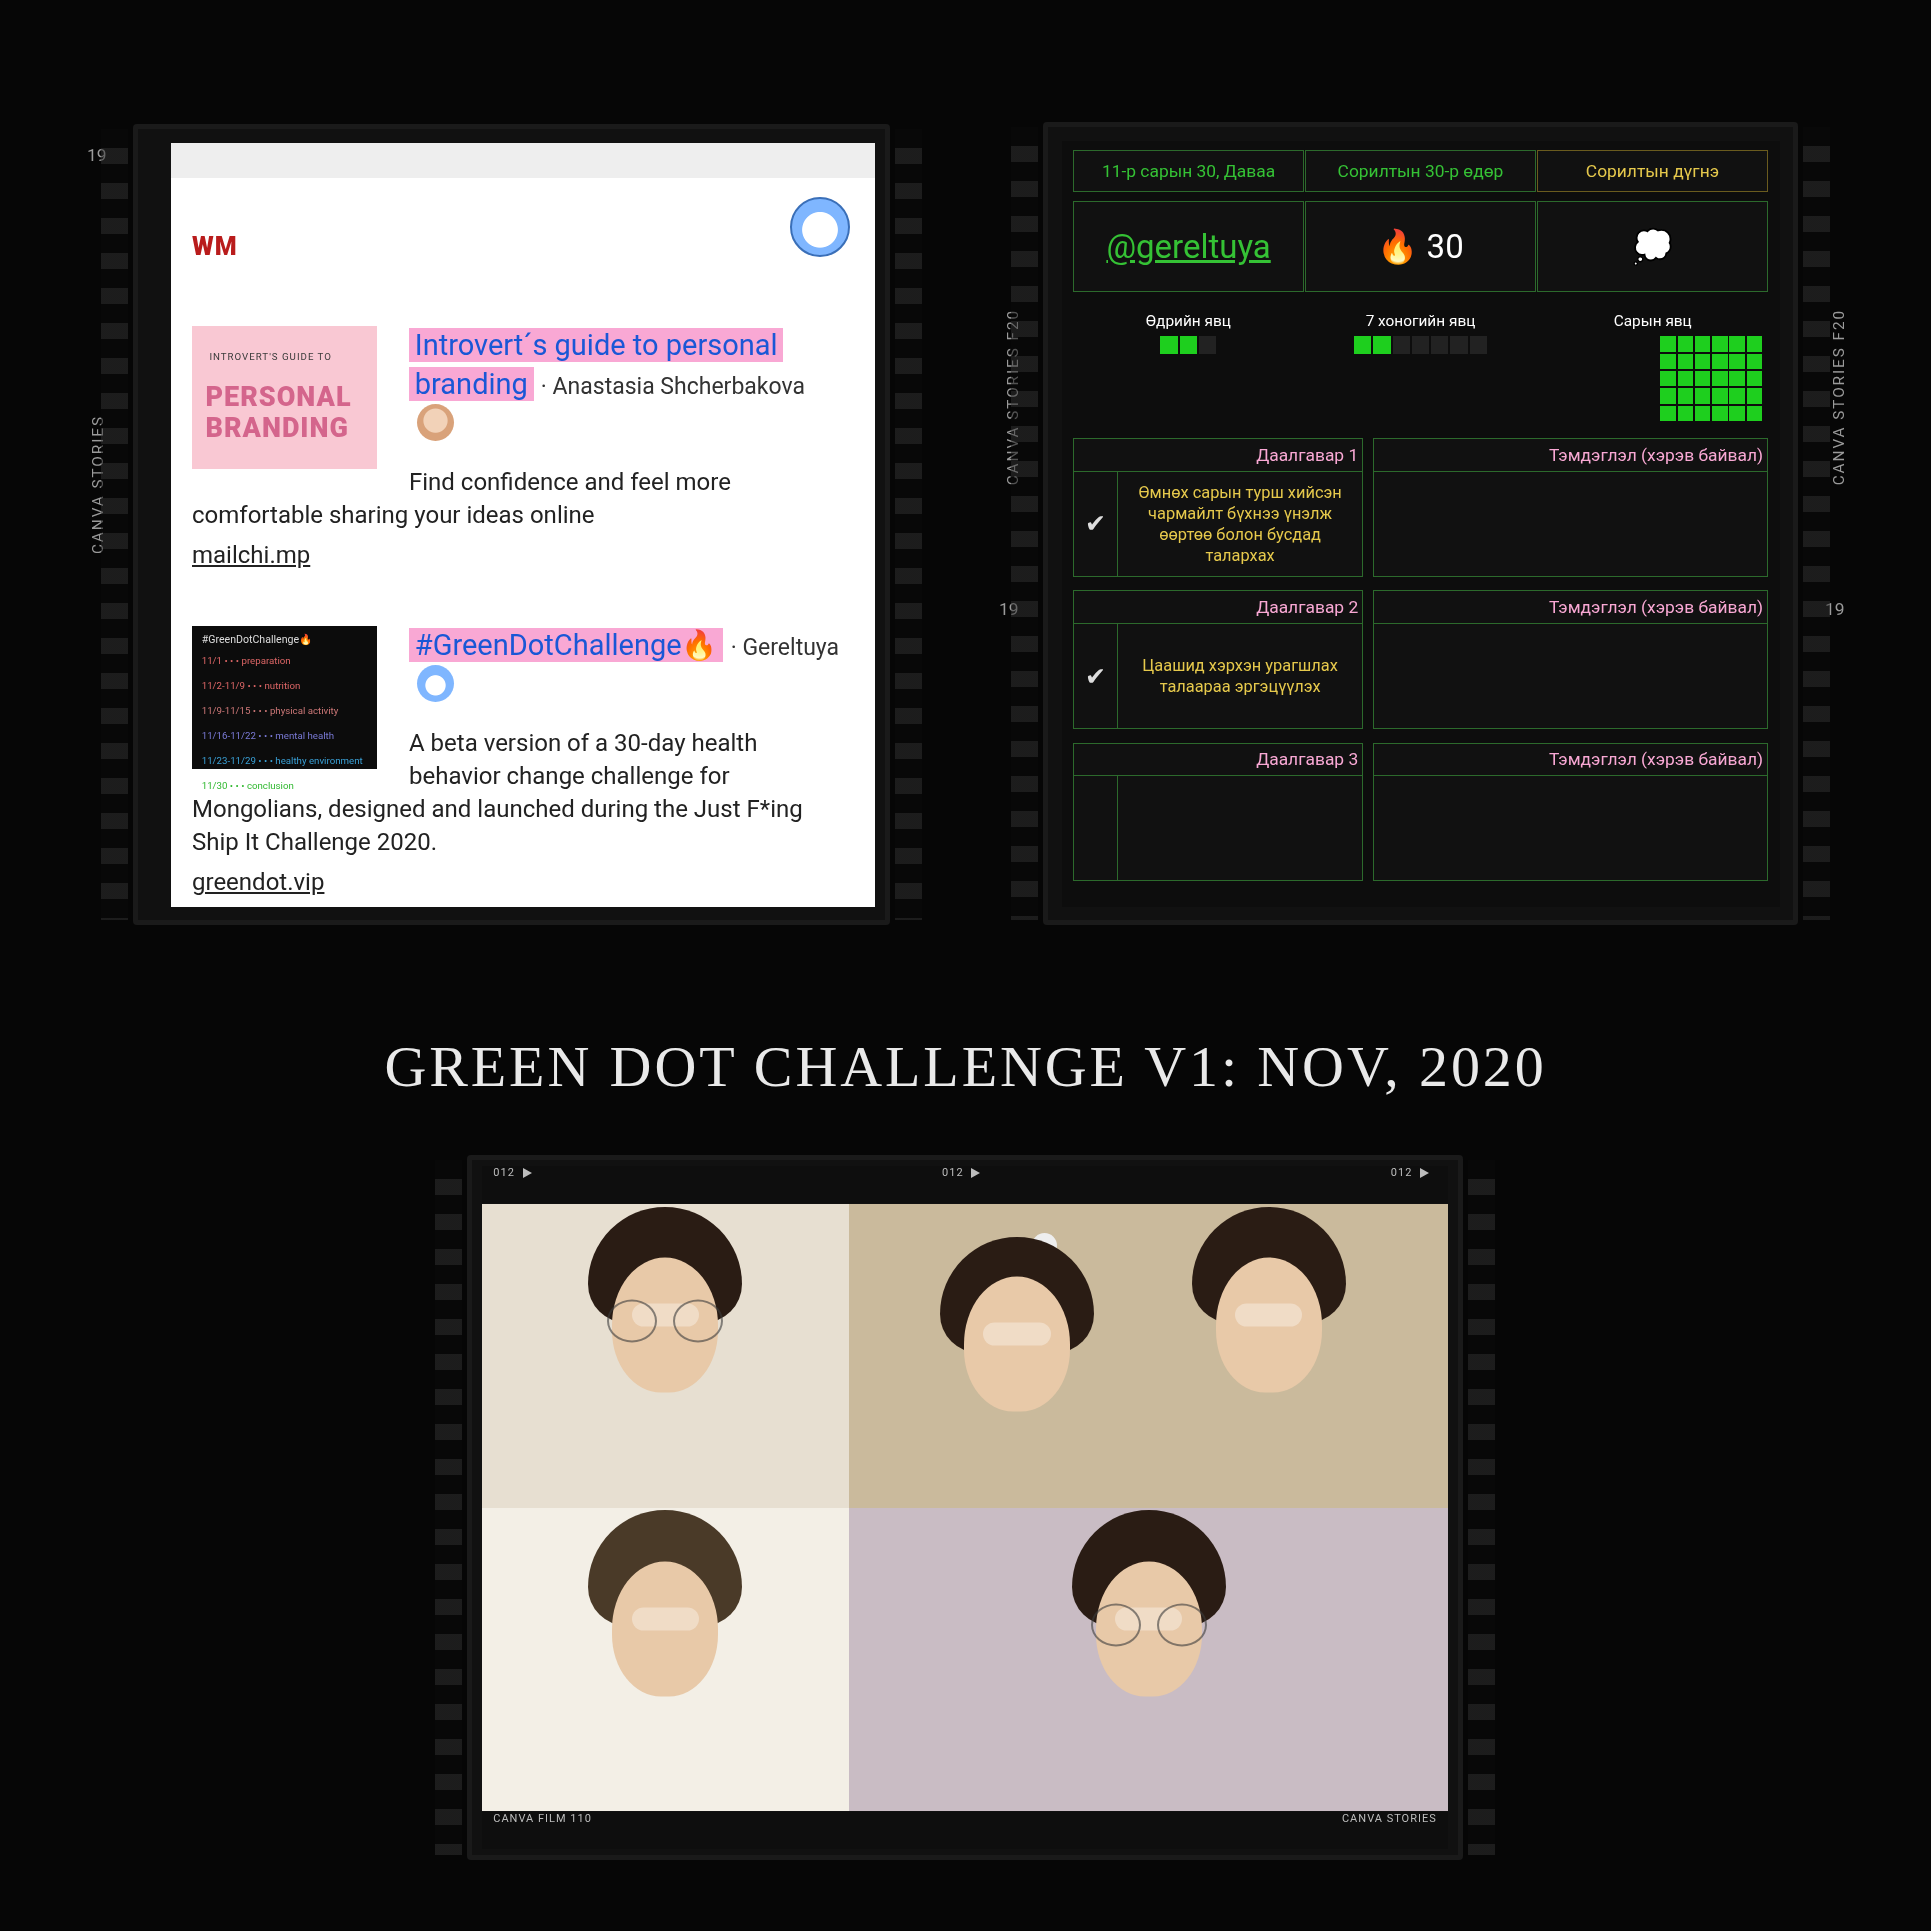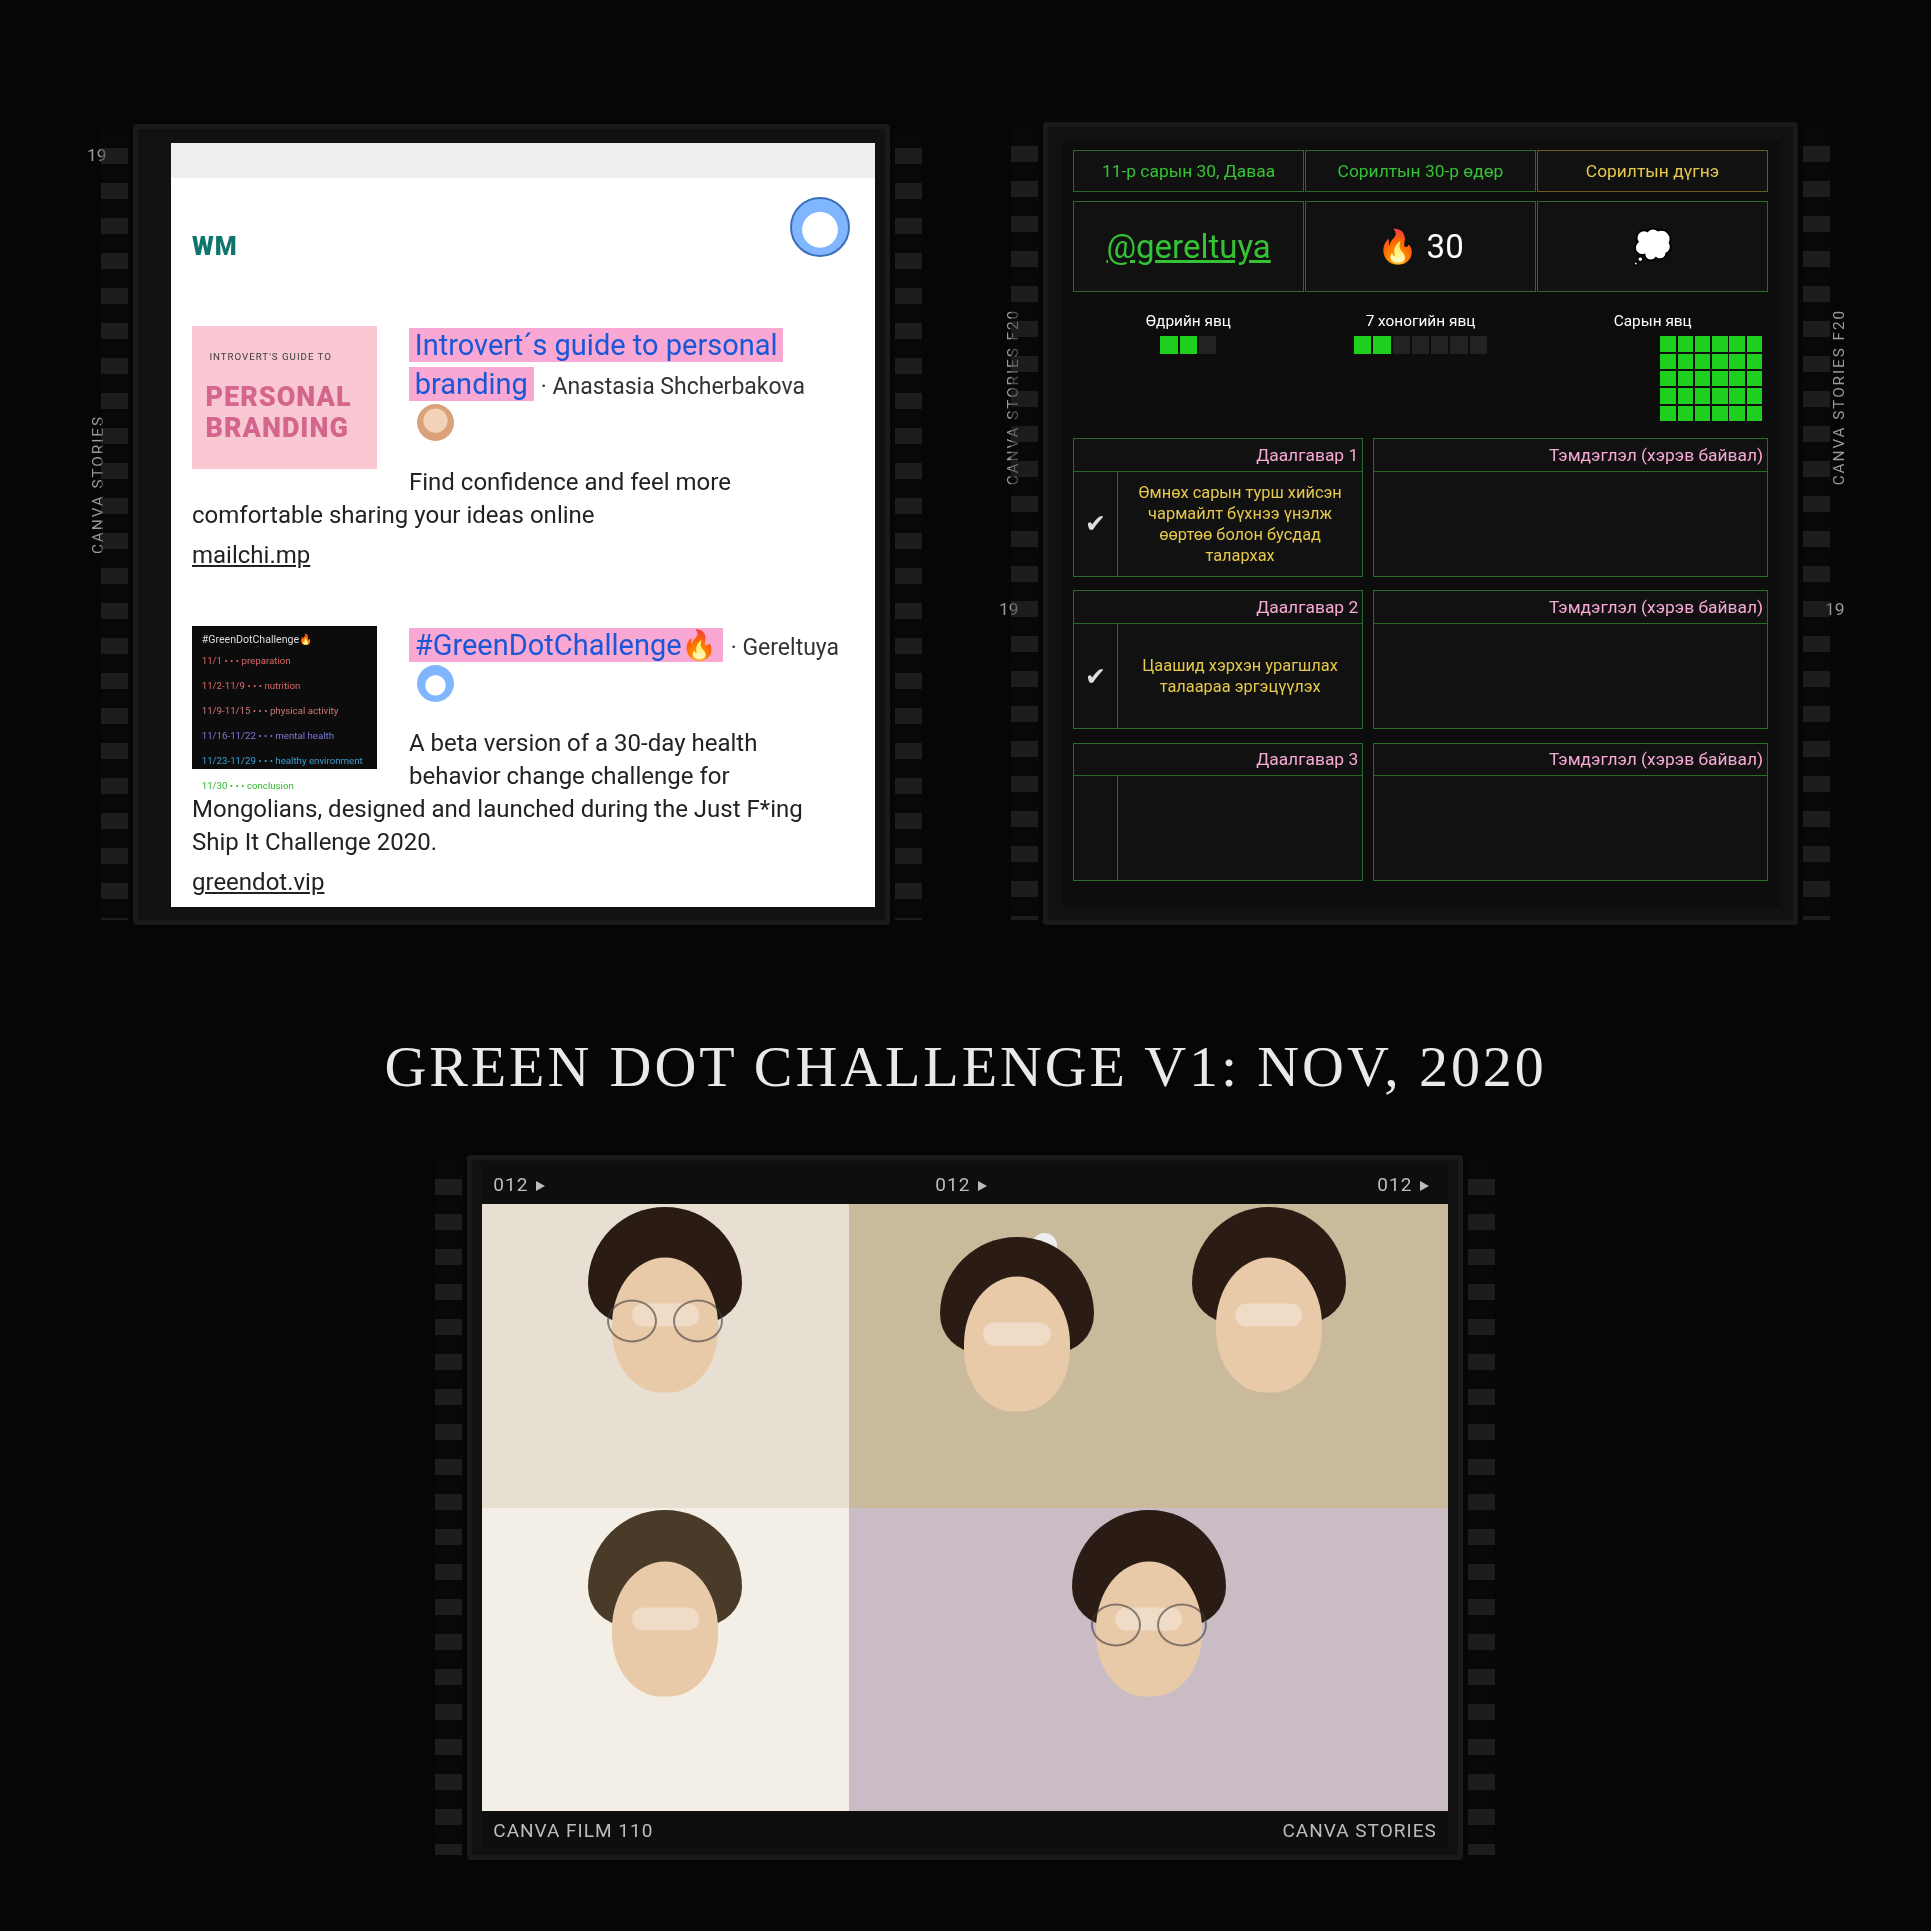--- a/index.html
+++ b/index.html
@@ -16,21 +16,21 @@
   }
   .film::before { left:-37px; }
   .film::after  { right:-37px; }
   .sidelabel { position:absolute; color:#9a9a9a; font-size:15.4px; letter-spacing:1.9px; writing-mode:vertical-rl; transform:rotate(180deg); }
   .numlabel { position:absolute; color:#9a9a9a; font-size:17.4px; }
 
   
   .panelA { left:133px; top:124px; width:757px; height:801px; }
   .panelA-inner { position:absolute; left:33px; top:13.5px; right:9.7px; bottom:13.5px; background:#fff; overflow:hidden; }
   .topbar { height:35px; background:#eee; }
-  .wm { position:absolute; left:21px; top:89px; font-weight:900; font-size:25px; letter-spacing:1px; color:#0f766e; }
+  .wm { position:absolute; left:21px; top:89px; font-weight:900; font-size:25px; letter-spacing:1px; color:#b91c1c; }
   .avatar-ast { position:absolute; right:25px; top:54px; width:60px; height:60px; border-radius:50%; background:radial-gradient(circle at 50% 55%, #fff 0 17.4px, #7fb6ff 18.3px 100%); border:2.9px solid #3a6fb8; }
   .article { position:absolute; left:21px; right:23px; }
   .thumb { float:left; width:185px; height:143px; margin-right:32px; }
   .art-title { color:#1a57d6; font-size:29px; line-height:39px; }
   .art-title-hl { background:#f9a8d4; padding:0 5.8px; }
   .art-byline { color:#333; font-size:23px; }
   .art-desc { color:#222; font-size:24px; line-height:33px; margin-top:25px; }
   .art-link { color:#222; font-size:24px; text-decoration:underline; margin-top:9.7px; display:inline-block; }
   .mini-av { display:inline-block; width:37px; height:37px; border-radius:50%; vertical-align:middle; margin-left:7.7px; }
   .thumb-pb { background:#f9c8d3; position:relative; }
@@ -78,21 +78,21 @@
   .panelC-inner { position:absolute; left:9.7px; right:9.7px; top:44px; bottom:44px; background:#1a1a1a; display:flex; }
   .vc-left { flex:0 0 38%; display:flex; flex-direction:column; background:#222; }
   .vc-right { flex:1; display:flex; flex-direction:column; }
   .tile { flex:1; position:relative; overflow:hidden; }
   .tile .face { position:absolute; left:50%; top:40%; width:106px; height:135px; border-radius:50% 50% 46% 46%; background:#e8c9a8; transform:translate(-50%,-50%); }
   .tile .face::after { content:""; position:absolute; left:19.3px; right:19.3px; top:46px; height:23px; border-radius:11.6px; background:rgba(255,255,255,0.35); }
   .tile .glasses { position:absolute; left:50%; top:38%; width:116px; height:39px; transform:translate(-50%,-50%); }
   .tile .glasses::before, .tile .glasses::after { content:""; position:absolute; top:0; width:46px; height:39px; border:2.9px solid rgba(60,60,60,0.6); border-radius:50%; }
   .tile .glasses::before { left:0; } .tile .glasses::after { right:0; }
   .tile .hair { position:absolute; left:50%; top:20%; width:154px; height:116px; border-radius:77px 77px 39px 39px; background:#2a1c14; transform:translate(-50%,-50%); }
-  .panelC .topstrip, .panelC .botstrip { position:absolute; left:9.7px; right:9.7px; height:37px; background:#0e0e0e; color:#bdbdbd; font-size:19px; display:flex; align-items:center; justify-content:space-between; padding:0 11.6px; letter-spacing:1px; }
+  .panelC .topstrip, .panelC .botstrip { position:absolute; left:9.7px; right:9.7px; height:37px; background:#0e0e0e; color:#bdbdbd; font-size:11px; display:flex; align-items:flex-start; justify-content:space-between; padding:0 11.6px; letter-spacing:1px; }
   .panelC .topstrip { top:5.8px; }
   .panelC .botstrip { bottom:5.8px; }
   .tri { display:inline-block; width:0; height:0; border-left:9.7px solid #bdbdbd; border-top:5.8px solid transparent; border-bottom:5.8px solid transparent; margin:0 7.7px; vertical-align:middle; }
 
   .bg-a1 { background:#e7dfd1; }
   .bg-a2 { background:#f3efe6; }
   .bg-b1 { background:#caba9c; }
   .bg-b2 { background:#c9bcc4; }
   .santa { position:absolute; left:18%; top:14%; width:87px; height:68px; background:#b22; border-radius:39px 39px 9.7px 9.7px; }
   .santa::after { content:""; position:absolute; right:-13.5px; top:-13.5px; width:25px; height:25px; background:#eee; border-radius:50%; }

